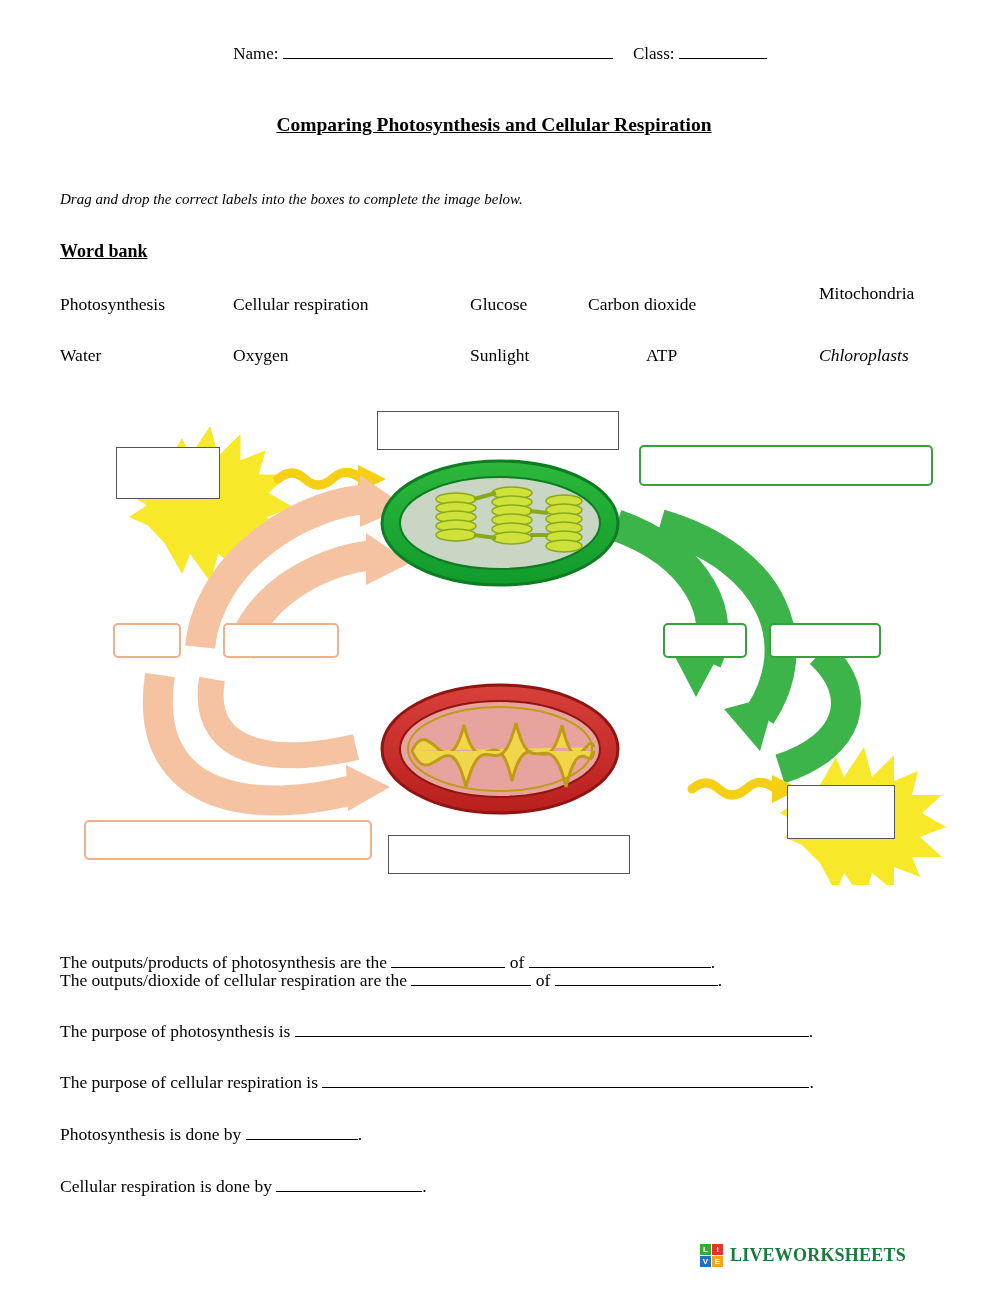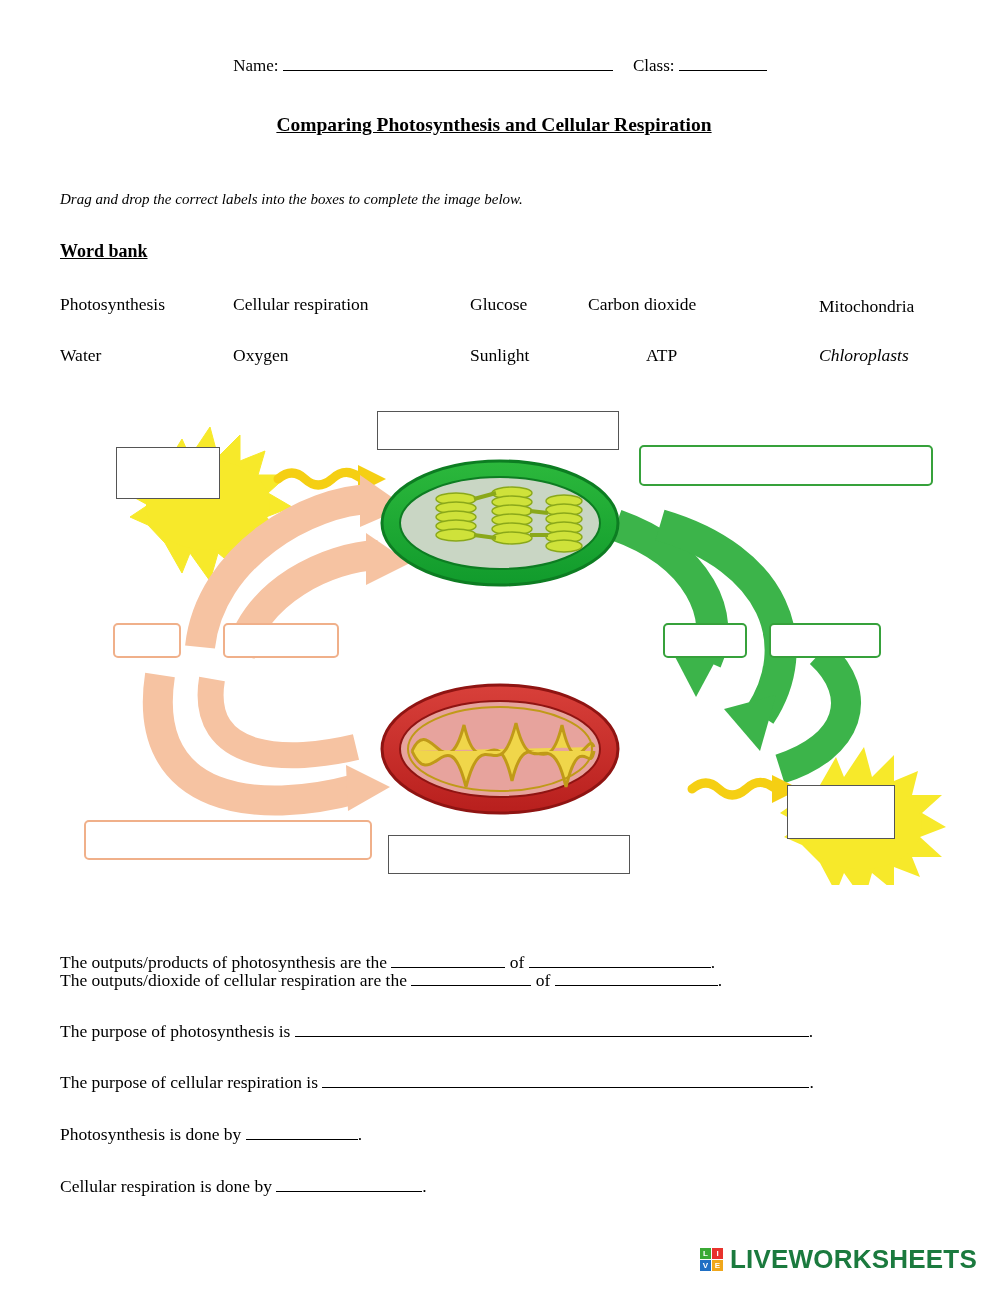--- a/index.html
+++ b/index.html
@@ -12,21 +12,21 @@
     height: 1291px;
     position: relative;
     font-family: "Liberation Serif", serif;
     color: #000000;
     overflow: hidden;
   }
 
   
   .header-row {
     position: absolute;
-    top: 56px;
+    top: 44px;
     left: 0;
     width: 1000px;
     text-align: center;
     font-size: 17px;
   }
   .header-row .rule {
     display: inline-block;
     border-bottom: 1px solid #000;
     height: 13px;
     vertical-align: baseline;
@@ -140,22 +140,22 @@
     display: flex;
     align-items: center;
     justify-content: center;
     line-height: 1;
   }
   .lm-l { background: #3ba935; }
   .lm-i { background: #e8322c; }
   .lm-v { background: #1f6fc4; }
   .lm-e { background: #f0a71b; }
   .logo-text {
-    font-family: Liberation Sans, sans-serif;
-    font-size: 26px;
+    font-family: Liberation Serif, serif;
+    font-size: 18px;
     font-weight: bold;
     color: #1b7a3e;
     letter-spacing: 0.2px;
   }
 </style>
 </head>
 <body>
 
 <div class="header-row">
   <span>Name:</span>
@@ -167,21 +167,21 @@
 <div class="doc-title">Comparing Photosynthesis and Cellular Respiration</div>
 
 <div class="instruction">Drag and drop the correct labels into the boxes to complete the image below.</div>
 
 <div class="wordbank-title">Word bank</div>
 <div id="wordbank-items">
     <div class="wb-item" style="left: 60px; top: 294px;">Photosynthesis</div>
     <div class="wb-item" style="left: 233px; top: 294px;">Cellular respiration</div>
     <div class="wb-item" style="left: 470px; top: 294px;">Glucose</div>
     <div class="wb-item" style="left: 588px; top: 294px;">Carbon dioxide</div>
-    <div class="wb-item" style="left: 819px; top: 296px;">Mitochondria</div>
+    <div class="wb-item" style="left: 819px; top: 283px;">Mitochondria</div>
     <div class="wb-item" style="left: 60px; top: 345px;">Water</div>
     <div class="wb-item" style="left: 233px; top: 345px;">Oxygen</div>
     <div class="wb-item" style="left: 470px; top: 345px;">Sunlight</div>
     <div class="wb-item" style="left: 646px; top: 345px;">ATP</div>
     <div class="wb-item" style="left: 819px; top: 345px; font-style: italic;">Chloroplasts</div>
   </div>
 
 <div class="diagram">
 
   <svg width="900" height="490" viewBox="0 0 900 490" xmlns="http://www.w3.org/2000/svg">

